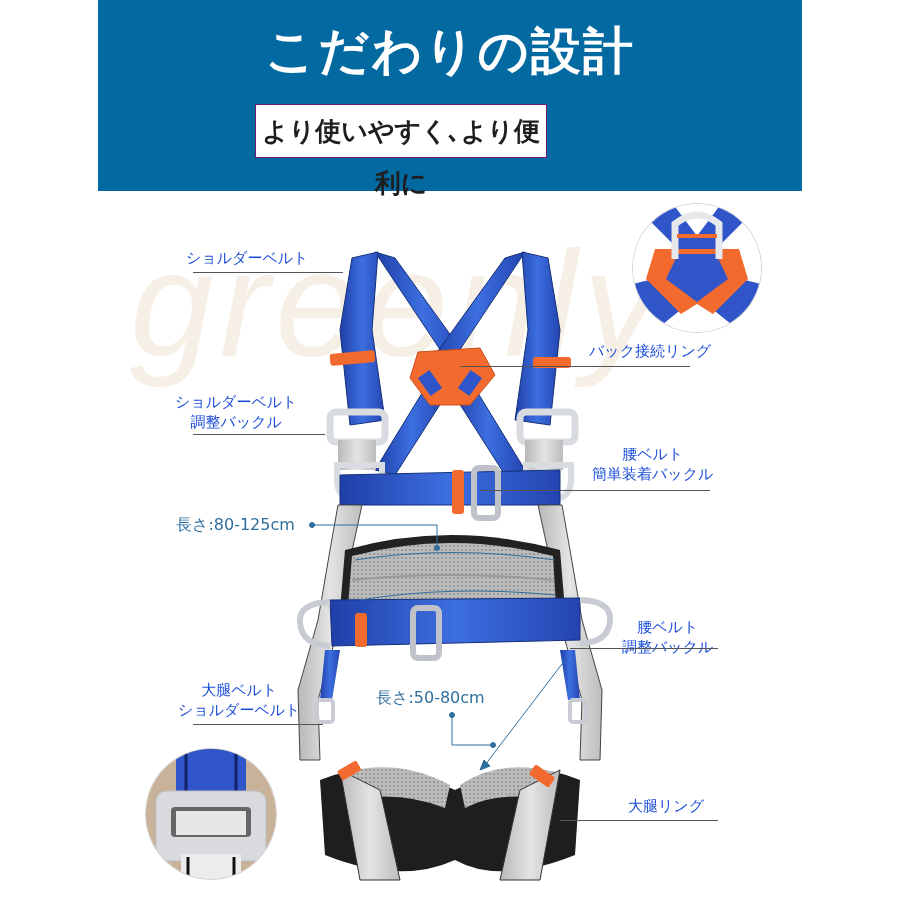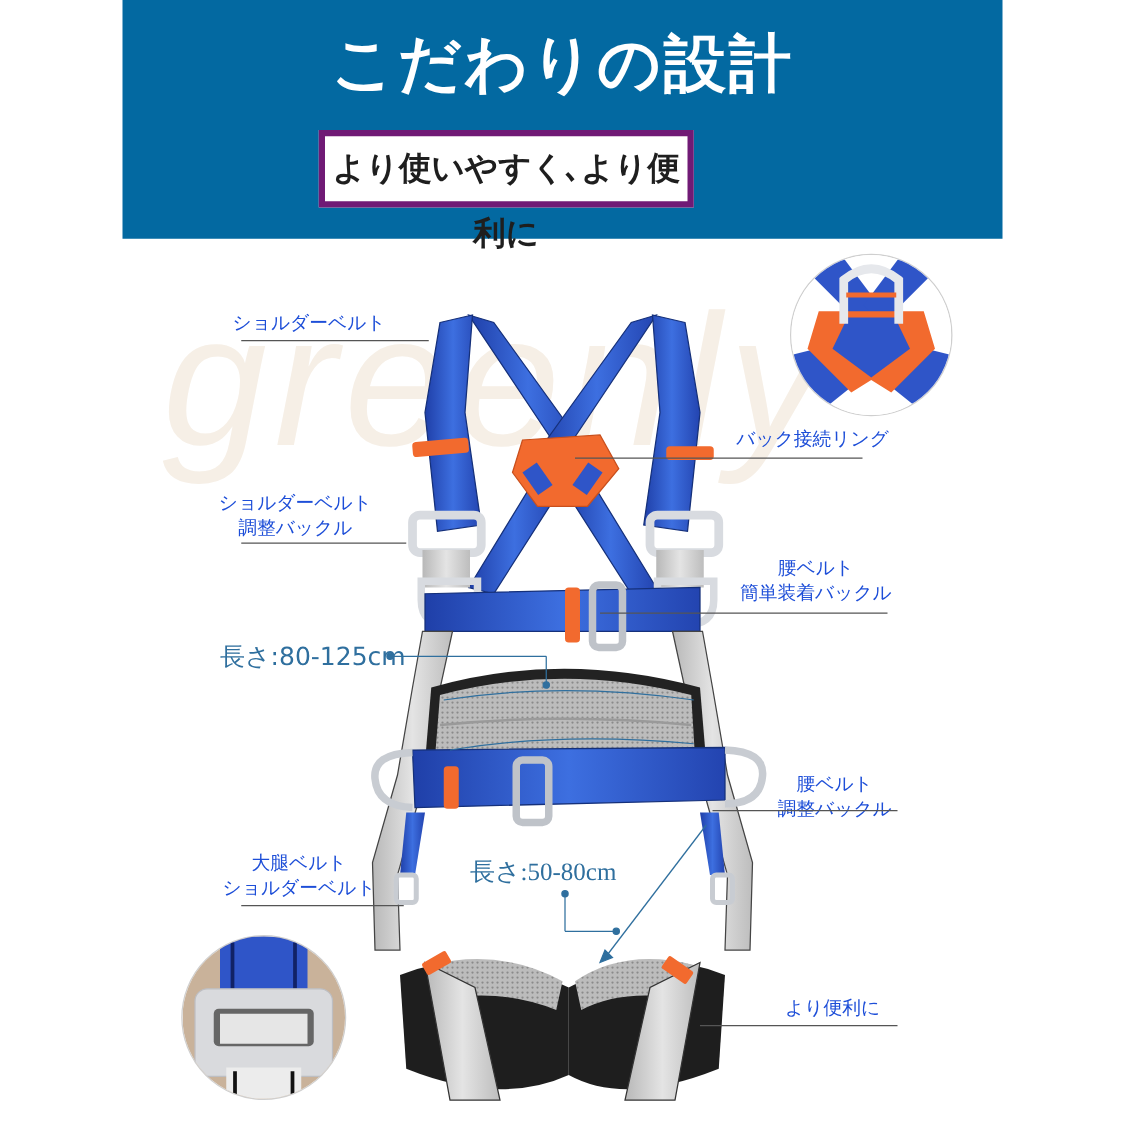--- a/index.html
+++ b/index.html
@@ -3,29 +3,29 @@
 <meta charset="utf-8">
 <style>
   html, body { margin: 0; padding: 0; background: #ffffff; }
   body { width: 900px; height: 900px; position: relative; overflow: hidden;
          font-family: "DejaVu Sans", "Liberation Sans", sans-serif; }
   .banner { position: absolute; left: 98px; top: 0; width: 704px; height: 191px; background: #0369a1; }
   .banner-title { position: absolute; left: 0; width: 100%; top: 18px; text-align: center;
                   color: #ffffff; font-family: "DejaVu Serif", "Liberation Serif", serif;
                   font-size: 50px; font-weight: bold; letter-spacing: 2px; }
   .subtitle-box { position: absolute; left: 157px; top: 104px; width: 290px; height: 52px;
-                  background: #ffffff; border: 5px solid #701a75; }
+                  background: #ffffff; border: 1px solid #701a75; }
   .subtitle-box span { display: block; text-align: center; line-height: 52px; font-size: 26px;
                   font-family: "DejaVu Serif", "Liberation Serif", serif; font-weight: bold; color: #1e1e1e; }
   .watermark { position: absolute; left: 130px; top: 218px; font-size: 150px; font-style: italic;
                color: #f6efe6; font-family: "Liberation Sans", sans-serif; letter-spacing: 6px;
                pointer-events: none; }
   .label { position: absolute; color: #1d4ed8; font-size: 15px; line-height: 20px; white-space: nowrap; }
   .label.right { text-align: center; }
-  .label.blue { color: #2f6f9e; font-size: 20px; }
+  .label.blue { color: #2f6f9e; font-size: 16px; }
   .leader { position: absolute; height: 1px; background: #555; }
   .art { position: absolute; left: 0; top: 0; width: 900px; height: 900px; }
   .inset { position: absolute; border-radius: 50%; overflow: hidden; border: 1px solid #cfcfcf; }
 </style>
 </head>
 <body>
 
 <div class="banner">
   <div class="banner-title">こだわりの設計</div>
   <div class="subtitle-box">
@@ -176,16 +176,16 @@
   <div>調整バックル</div>
 </div>
 <div class="leader" style="left:570px; top:648px; width:148px;"></div>
 
 <div class="label right" style="left:178px; top:680px;">
   <div>大腿ベルト</div>
   <div>ショルダーベルト</div>
 </div>
 <div class="leader" style="left:193px; top:724px; width:130px;"></div>
 
-<div class="label blue" style="left:376px; top:688px;font-family:Liberation Serif, serif;">長さ:50-80cm</div>
+<div class="label blue" style="left:376px; top:688px;">長さ:50-80cm</div>
 
-<div class="label right" style="left:628px; top:796px;">より便利に</div>
+<div class="label right" style="left:628px; top:796px;">大腿リング</div>
 <div class="leader" style="left:560px; top:820px; width:158px;"></div>
 
 </body></html>

